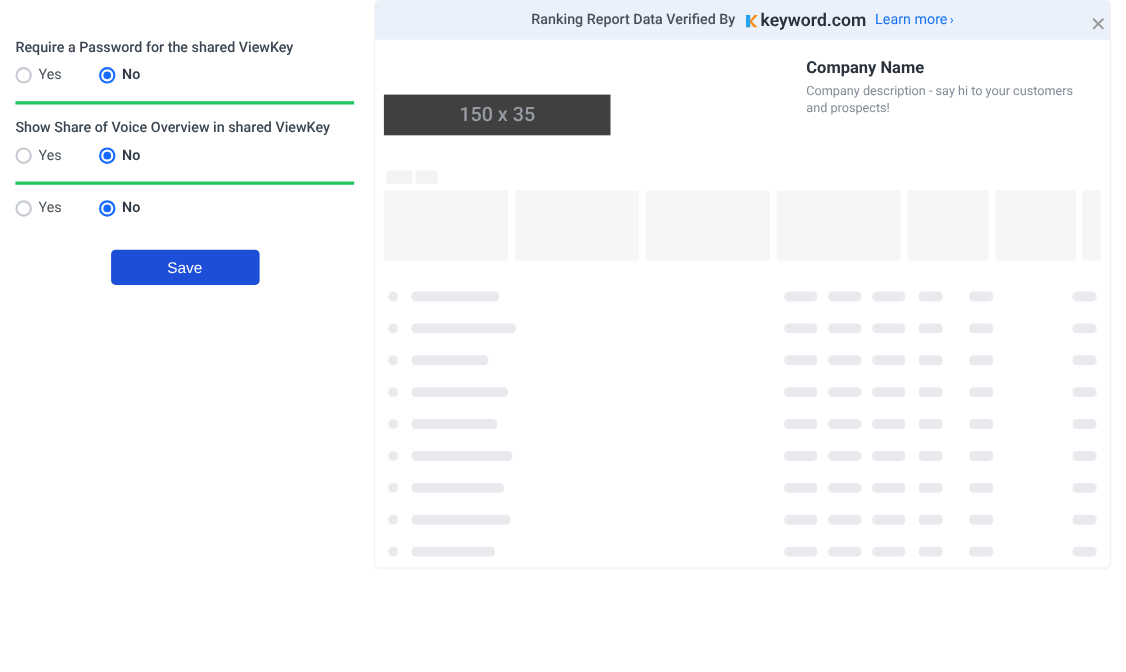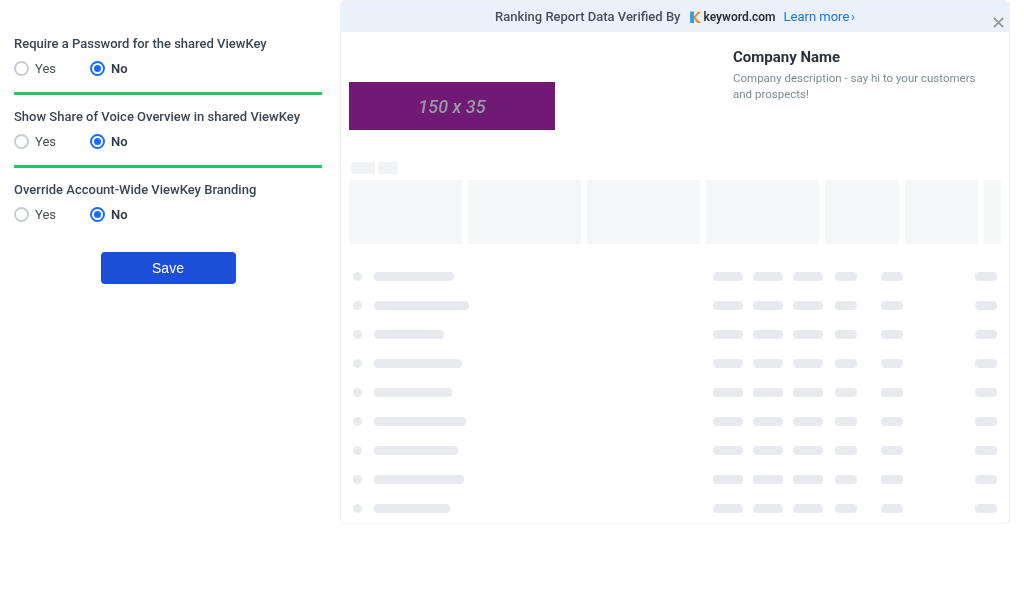--- a/index.html
+++ b/index.html
@@ -128,50 +128,49 @@
     .verify-text {
       color: #46505b;
       font-weight: 500;
     }
     .verify-brand {
       display: inline-flex;
       align-items: center;
       gap: 2px;
       font-weight: 600;
       color: #2b2f38;
-      font-size: 12px;
+      font-size: 16px;
     }
     .kw-logo {
       width: 13px;
       height: 13px;
     }
     .verify-link {
       color: #1972f5;
       cursor: pointer;
       font-size: 13px;
     }
     .chevron { font-size: 12px; margin-left: 2px; }
     .head-row {
       display: flex;
       padding: 16px 26px 32px 8px;
       align-items: flex-start;
     }
     .logo-placeholder {
       width: 206px;
-      height: 48px;
-      background: #701a75;
+      height: 37px;
+      background: #404040;
       color: #979ba3;
       display: flex;
       align-items: center;
       justify-content: center;
       font-size: 18px;
       font-weight: 500;
       flex-shrink: 0;
       margin-top: 34px;
-      font-style: italic;
     }
     .company-block {
       margin-left: auto;
       max-width: 250px;
     }
     .company-name {
       font-size: 15px;
       font-weight: 700;
       color: #2a323c;
       margin-bottom: 4px;
@@ -287,21 +286,20 @@
           <span class="radio-text">Yes</span>
         </div>
         <div class="radio selected">
           <span class="radio-circle"></span>
           <span class="radio-text">No</span>
         </div>
       </div>
     </div>
 
     <div class="setting">
-      <div class="setting-label">Override Account-Wide ViewKey Branding</div>
       <div class="radios">
         <div class="radio">
           <span class="radio-circle"></span>
           <span class="radio-text">Yes</span>
         </div>
         <div class="radio selected">
           <span class="radio-circle"></span>
           <span class="radio-text">No</span>
         </div>
       </div>

